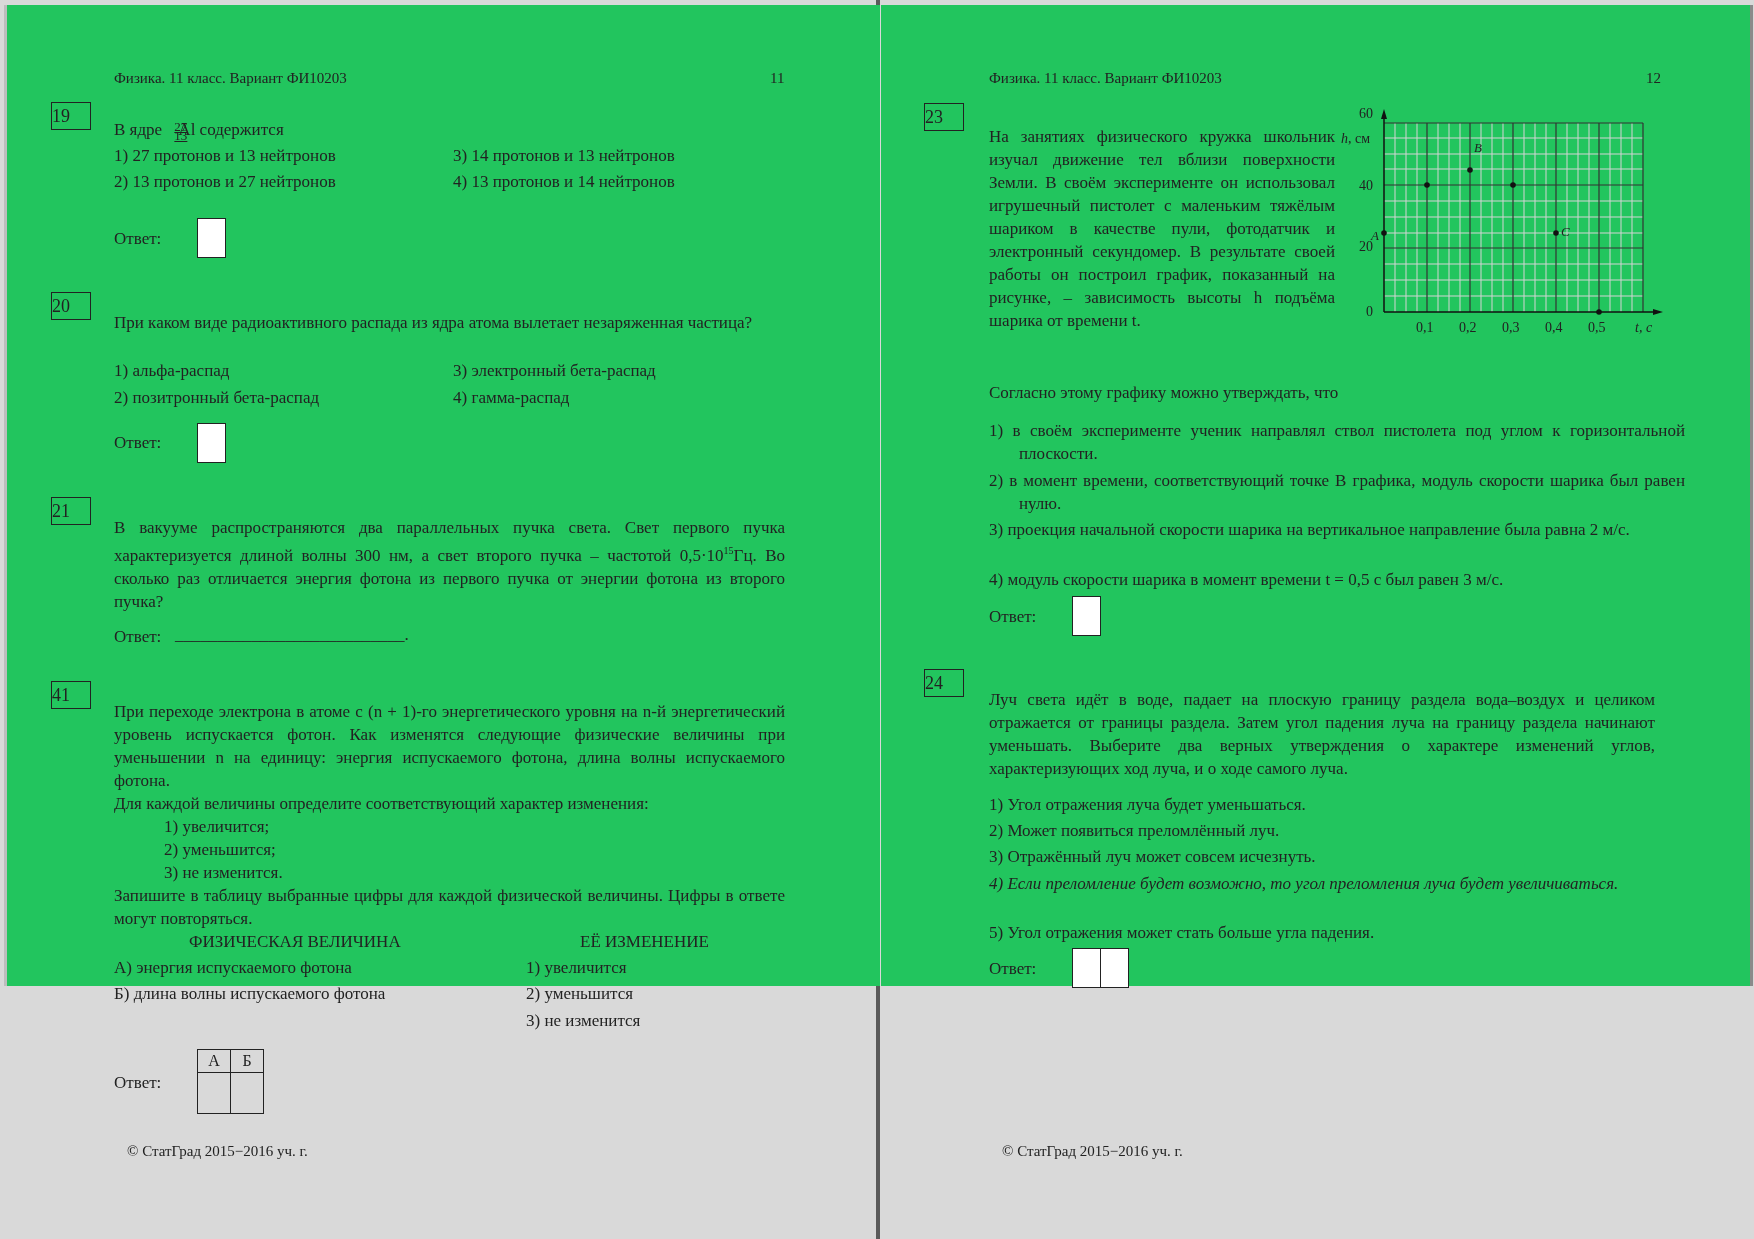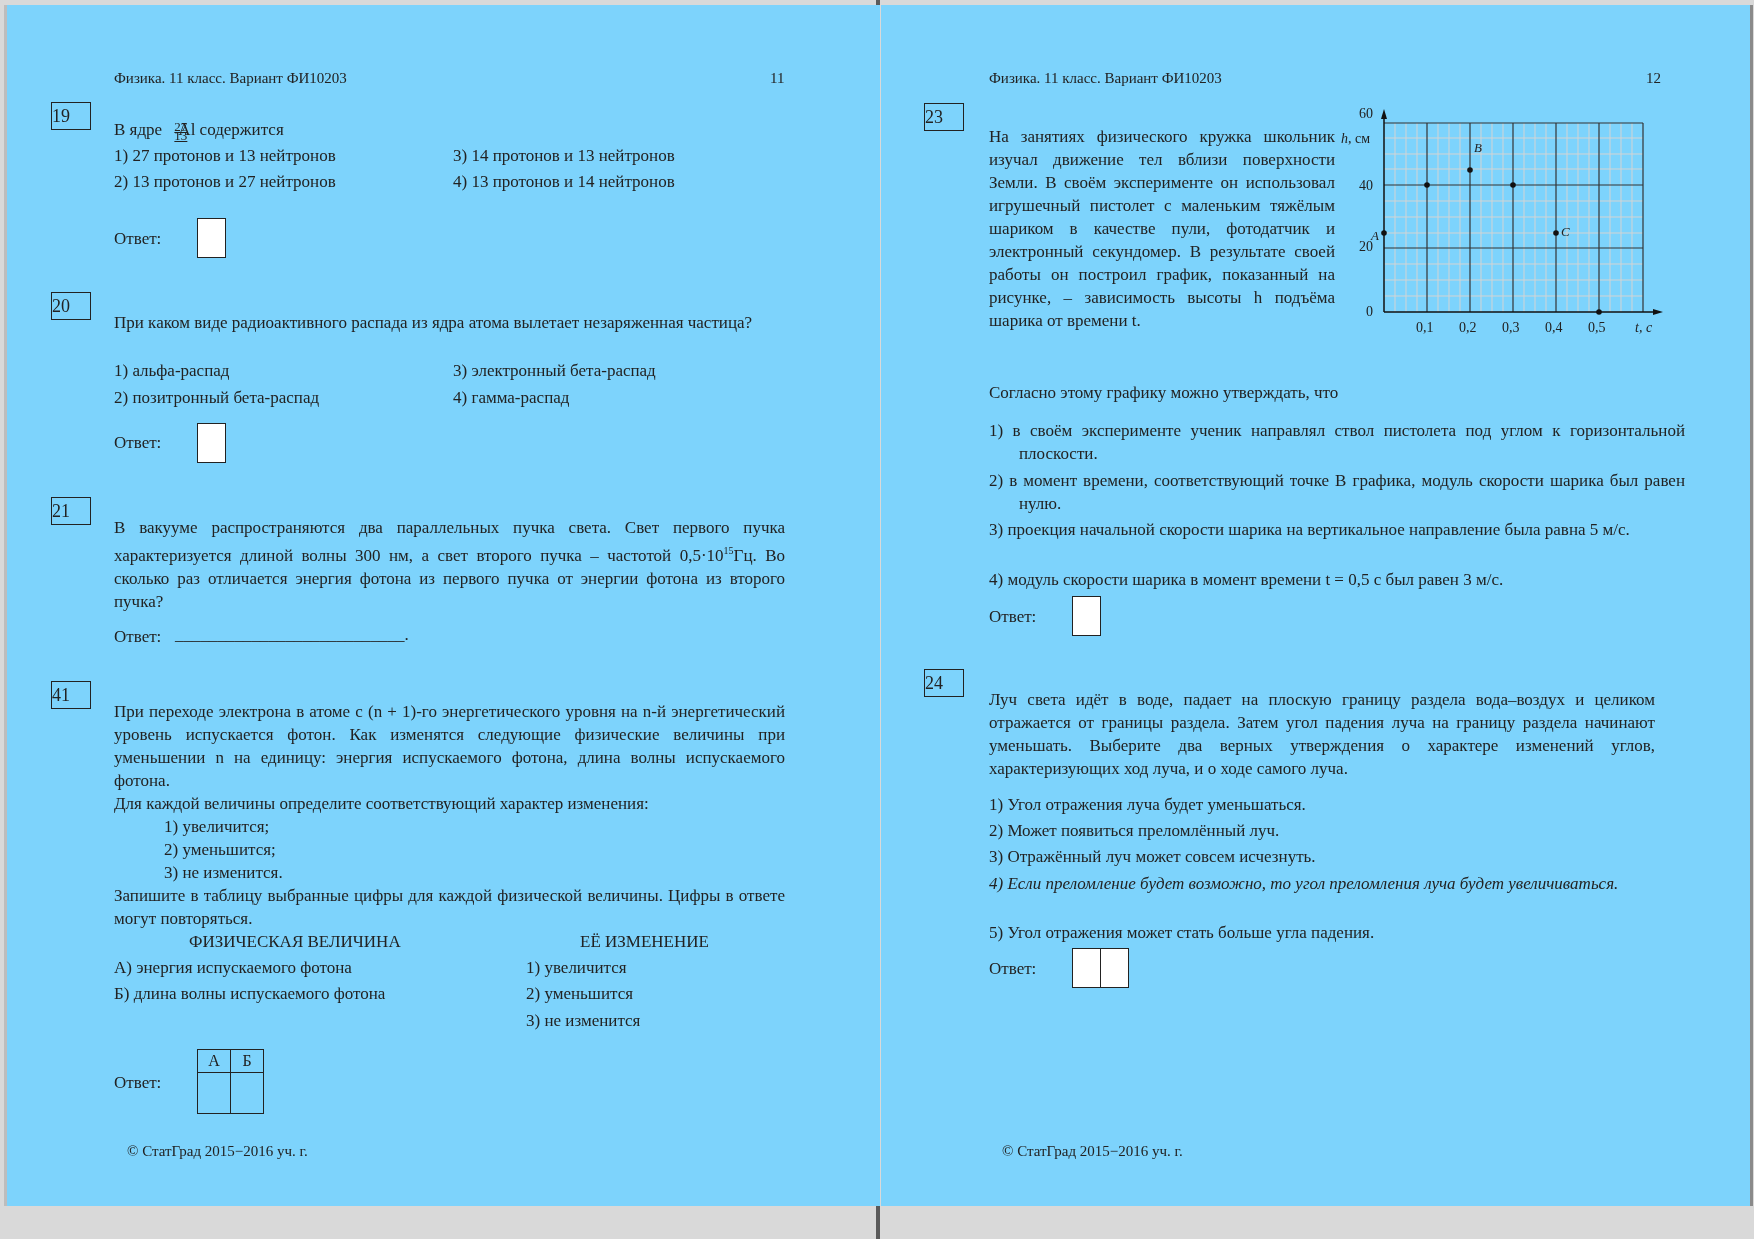--- a/index.html
+++ b/index.html
@@ -1,18 +1,18 @@
 <!DOCTYPE html>
 <html><head>
 <meta charset="utf-8">
 <style>
   html, body { margin:0; padding:0; }
   body { width:1754px; height:1239px; background:#d9d9d9; position:relative; overflow:hidden;
          font-family:"Liberation Serif","DejaVu Serif",serif; color:#222; }
-  .page { position:absolute; top:5px; height:1201px; background:#7dd3fc; }
+  .page { position:absolute; top:5px; height:981px; background:#22c55e; }
   #page-left { left:4px; width:873px; border-left:3px solid #bdbdbd; }
   #page-right { left:881px; width:869px; border-right:3px solid #8a8a8a; }
   .divider { position:absolute; left:876px; top:0; width:4px; height:1239px; background:#5a5a5a; }
   .abs { position:absolute; }
   .hdr { font-size:15px; }
   .qnum { position:absolute; width:38px; height:26px; border:1.5px solid #222; font-weight:normal;
           font-size:18px; text-align:left; line-height:26px; }
   .txt { font-size:17px; line-height:23px; text-align:justify;margin-top:14px; }
   .opt { font-size:17px; line-height:26px; }
   .ansbox { position:absolute; border:1.5px solid #222; background:#fff; }
@@ -174,21 +174,21 @@
         <circle cx="172" cy="80" r="2.8"></circle>
         <circle cx="215" cy="128" r="2.8"></circle>
         <circle cx="258" cy="207" r="2.8"></circle>
       </g>
     </svg>
   </div>
 
   <div class="abs txt" style="left:108px;top:362px;">Согласно этому графику можно утверждать, что</div>
   <div class="abs txt" style="left:108px;top:400px;width:666px;padding-left:30px;text-indent:-30px;">1)  в своём эксперименте ученик направлял ствол пистолета под углом к горизонтальной плоскости.</div>
   <div class="abs txt" style="left:108px;top:450px;width:666px;padding-left:30px;text-indent:-30px;">2)  в момент времени, соответствующий точке B графика, модуль скорости шарика был равен нулю.</div>
-  <div class="abs txt" style="left:108px;top:499px;width:666px;padding-left:30px;text-indent:-30px;">3)  проекция начальной скорости шарика на вертикальное направление была равна 5 м/с.</div>
+  <div class="abs txt" style="left:108px;top:499px;width:666px;padding-left:30px;text-indent:-30px;">3)  проекция начальной скорости шарика на вертикальное направление была равна 2 м/с.</div>
   <div class="abs txt" style="left:108px;top:549px;width:666px;padding-left:30px;text-indent:-30px;">4)  модуль скорости шарика в момент времени t = 0,5 с был равен 3 м/с.</div>
   <div class="abs ans-label" style="left:108px;top:602px;">Ответ:</div>
   <div class="ansbox" style="left:191px;top:591px;width:27px;height:38px;"></div>
 
   <div class="qnum" style="left:43px;top:664px;">24</div>
   <div class="abs txt" style="left:108px;top:669px;width:666px;">Луч света идёт в воде, падает на плоскую границу раздела вода–воздух и целиком отражается от границы раздела. Затем угол падения луча на границу раздела начинают уменьшать. Выберите два верных утверждения о характере изменений углов, характеризующих ход луча, и о ходе самого луча.</div>
   <div class="abs txt" style="left:108px;top:774px;width:666px;padding-left:30px;text-indent:-30px;">1)  Угол отражения луча будет уменьшаться.</div>
   <div class="abs txt" style="left:108px;top:800px;width:666px;padding-left:30px;text-indent:-30px;">2)  Может появиться преломлённый луч.</div>
   <div class="abs txt" style="left:108px;top:826px;width:666px;padding-left:30px;text-indent:-30px;">3)  Отражённый луч может совсем исчезнуть.</div>
   <div class="abs txt" style="left:108px;top:853px;width:666px;padding-left:30px;text-indent:-30px;font-style:italic;">4)  Если преломление будет возможно, то угол преломления луча будет увеличиваться.</div>

